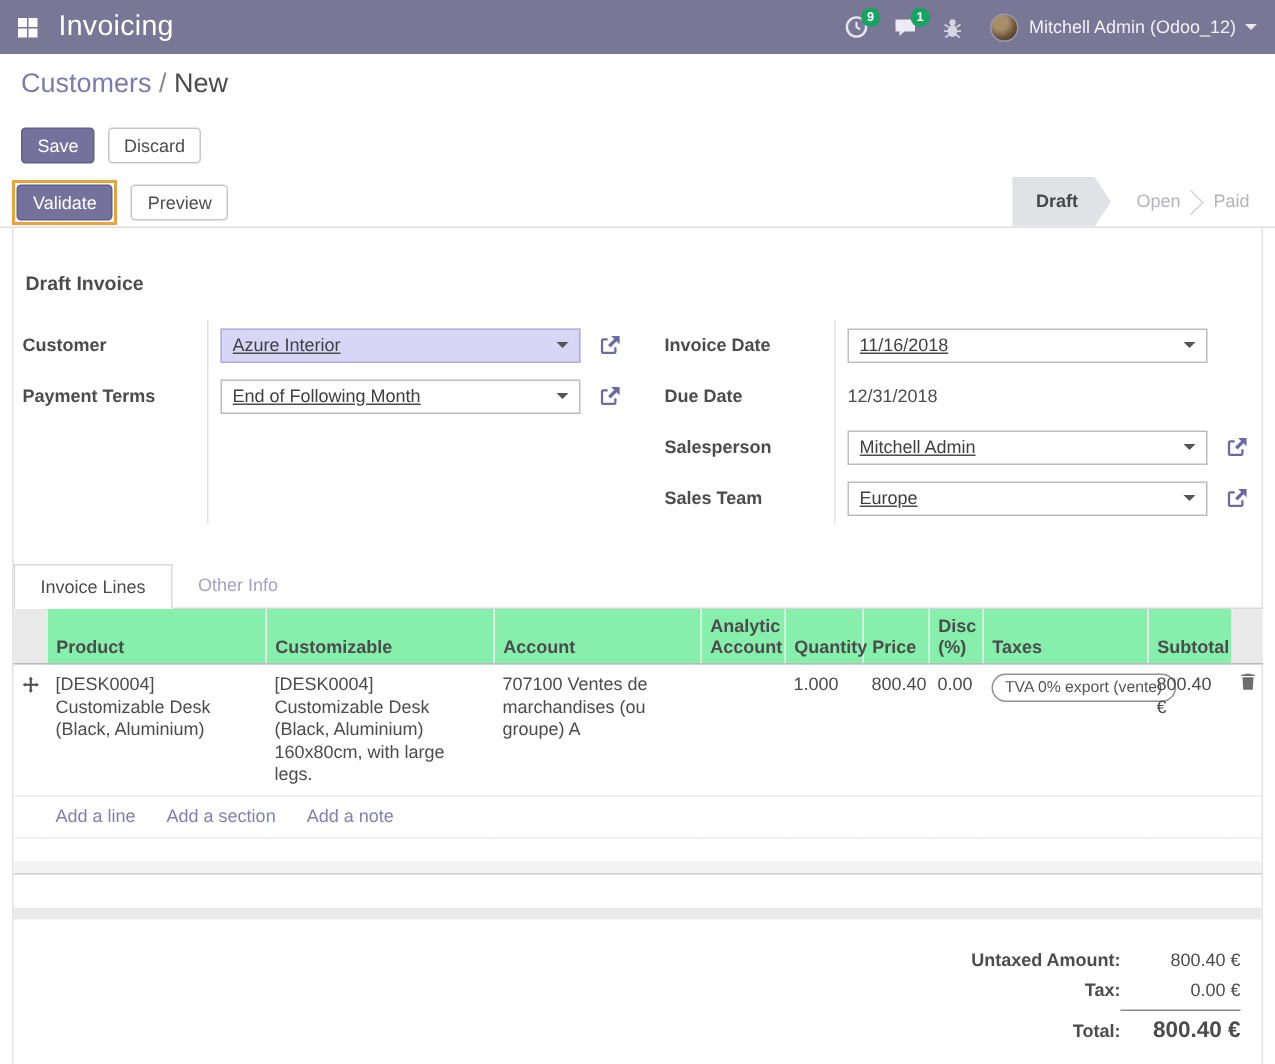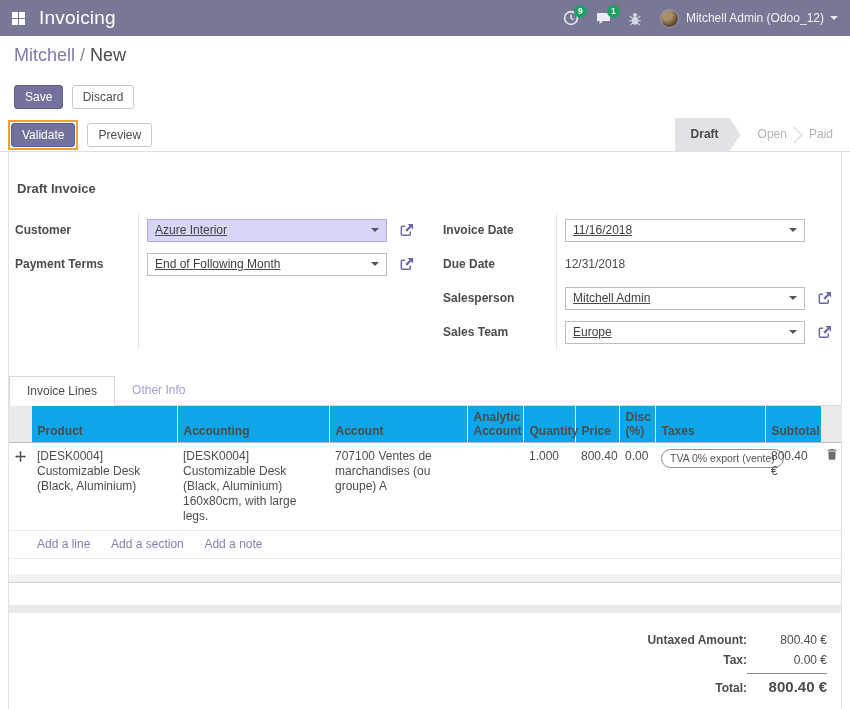--- a/index.html
+++ b/index.html
@@ -63,21 +63,21 @@
   .ext-link { margin-left:12px; cursor:pointer; display:inline-flex; }
   .plain-value { font-size:12px; color:#4c4c4c; }
   
   .tabs { display:flex; margin-top:27px; border-bottom:1px solid #d8d8d8; padding-left:0; }
   .tab { padding:7px 17px; font-size:12px; cursor:pointer; margin-bottom:-1px; }
   .tab.active { background:#fff; border:1px solid #d8d8d8; border-bottom:1px solid #fff; color:#4c4c4c; }
   .tab.inactive { color:#a3a2c8; }
   
   table.o-list { width:100%; border-collapse:collapse; table-layout:fixed; font-size:12px; }
   .o-list th { font-weight:bold; color:#4c4c4c; vertical-align:bottom; text-align:left; padding:4px 6px;
-               border-bottom:1px solid #bbb; border-right:1px solid #ececec; background:#0ea5e9; line-height:14px;}
+               border-bottom:1px solid #bbb; border-right:1px solid #ececec; background:#86efac; line-height:14px;}
   .o-list th.gray { background:#e9e9e9; }
   .o-list th.num, .o-list td.num { }
   .o-list td { padding:6px; vertical-align:top; line-height:15px; }
   .o-list tr.data-row td { border-bottom:1px solid #ececec; }
   .handle-cell { text-align:center; padding-top:8px !important; cursor:grab; }
   .tax-pill { display:inline-block; border:1px solid #8f8f8f; border-radius:11px; padding:1px 8px; font-size:10.5px;
               color:#555; white-space:nowrap; cursor:pointer; }
   .trash-cell { text-align:center; cursor:pointer; }
   .addrow td { border-bottom:1px solid #ececec; padding:6px; }
   .add-link { color:#8280b2; cursor:pointer; margin-right:18px; }
@@ -133,21 +133,21 @@
     <div class="user-menu">
       <span class="avatar"></span>
       <span>Mitchell Admin (Odoo_12)</span>
       <span class="caret-w"></span>
     </div>
   </div>
 </header>
 
 <section class="control-panel">
   <div class="breadcrumb">
-    <span class="bc-link">Mitchell</span><span class="bc-sep">/</span><span>New</span>
+    <span class="bc-link">Customers</span><span class="bc-sep">/</span><span>New</span>
   </div>
   <div class="cp-buttons">
     <span class="btn btn-primary">Save</span>
     <span class="btn btn-default">Discard</span>
   </div>
 </section>
 
 <section class="statusbar">
   <span class="validate-wrap">
     <span class="btn btn-primary">Validate</span>
@@ -276,21 +276,21 @@
         <col style="width:44px">
         <col style="width:36px">
       <col style="width:110px">
         <col style="width:56px">
         <col style="width:20px">
     </colgroup>
     <thead>
       <tr>
         <th class="gray"></th>
         <th>Product</th>
-        <th>Accounting</th>
+        <th>Customizable</th>
         <th>Account</th>
         <th>Analytic Account</th>
         <th class="num">Quantity</th>
         <th class="num">Price</th>
         <th class="num">Disc (%)</th>
         <th>Taxes</th>
         <th class="num">Subtotal</th>
         <th class="gray"></th>
       </tr>
     </thead>

